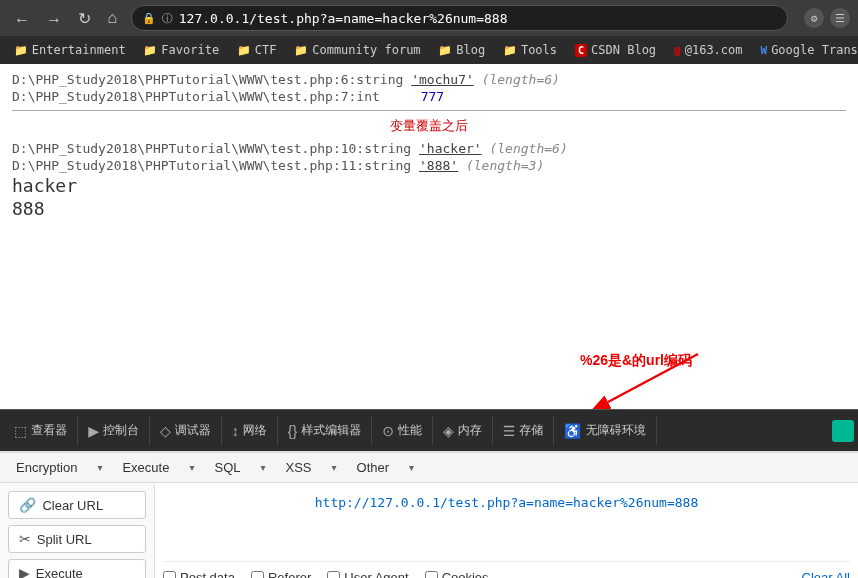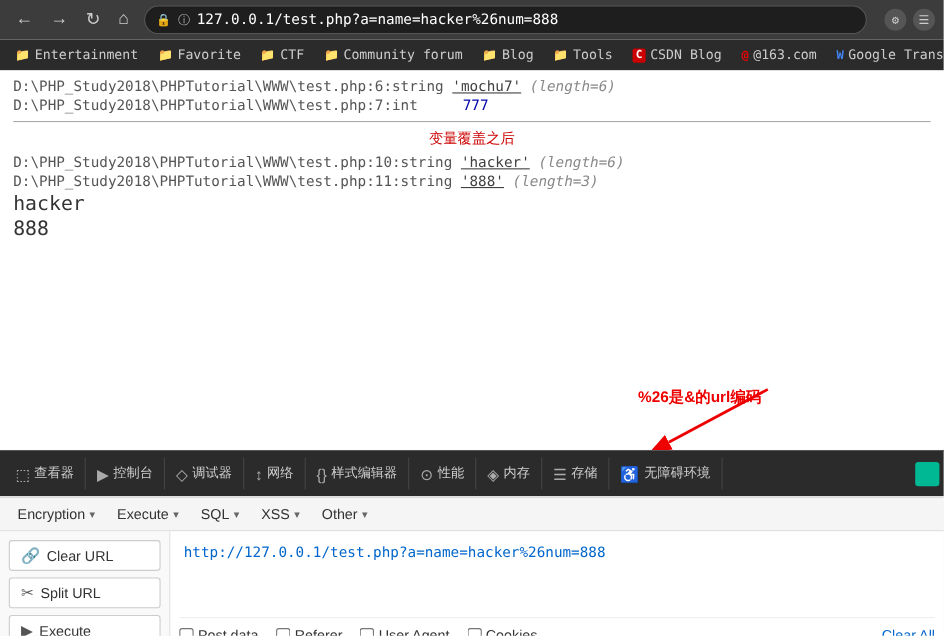--- a/index.html
+++ b/index.html
@@ -39,31 +39,31 @@
     .annotation-text { position: absolute; right: 160px; top: 5px; color: #e00; font-size: 14px; font-family: sans-serif; font-weight: normal; }
 
     
     .devtools-bar { background: #2b2b2b; height: 42px; display: flex; align-items: center; padding: 0 4px; gap: 0; border-top: 1px solid #555; }
     .dt-btn { display: flex; align-items: center; gap: 4px; color: #ccc; font-size: 12px; padding: 6px 10px; cursor: pointer; border-right: 1px solid #444; font-family: sans-serif; }
     .dt-icon { font-size: 14px; color: #aaa; }
 
     
     .hackbar { background: #f5f5f5; border-top: 2px solid #ddd; }
     .hackbar-menu { display: flex; align-items: center; padding: 4px 8px; gap: 4px; border-bottom: 1px solid #ddd; background: #f5f5f5; }
-    .menu-item { font-size: 13px; color: #333; padding: 3px 8px; cursor: pointer; display: flex; align-items: center; gap: 4px; font-family: sans-serif; border-radius: 3px; }
+    .menu-item { font-size: 13px; color: #333; padding: 3px 8px; cursor: pointer; display: flex; align-items: center; gap: 20px; font-family: sans-serif; border-radius: 3px; }
     .menu-arrow { font-size: 10px; color: #666; }
 
     .hackbar-body { display: flex; height: 110px; }
     .hackbar-left { width: 155px; padding: 8px; display: flex; flex-direction: column; gap: 6px; border-right: 1px solid #ddd; background: #f9f9f9; }
     .hb-btn { display: flex; align-items: center; gap: 6px; padding: 5px 10px; background: #fff; border: 1px solid #ccc; border-radius: 3px; cursor: pointer; font-size: 13px; font-family: sans-serif; color: #333; }
     .hb-btn-icon { font-size: 14px; color: #555; }
     .hb-btn-execute { background: #fff; border: 1px solid #ccc; }
 
     .hackbar-right { flex: 1; padding: 8px; background: #fff; }
-    .url-input { width: 100%; border: none; outline: none; font-size: 13px; font-family: monospace; color: #0066cc; padding: 4px; }
+    .url-input { width: 100%; border: none; outline: none; font-size: 13px; font-family: monospace; color: #0066cc; padding: 4px; text-align: center; }
     .checkbox-row { display: flex; align-items: center; gap: 16px; padding-top: 8px; border-top: 1px solid #eee; margin-top: auto; }
     .checkbox-item { display: flex; align-items: center; gap: 4px; font-size: 13px; font-family: sans-serif; color: #333; cursor: pointer; }
     .clear-all-btn { color: #0066cc; font-size: 13px; font-family: sans-serif; cursor: pointer; margin-left: auto; }
   </style>
 </head>
 <body>
 
 <div class="browser-chrome">
   <div class="nav-buttons">
     <button class="nav-btn">←</button>

